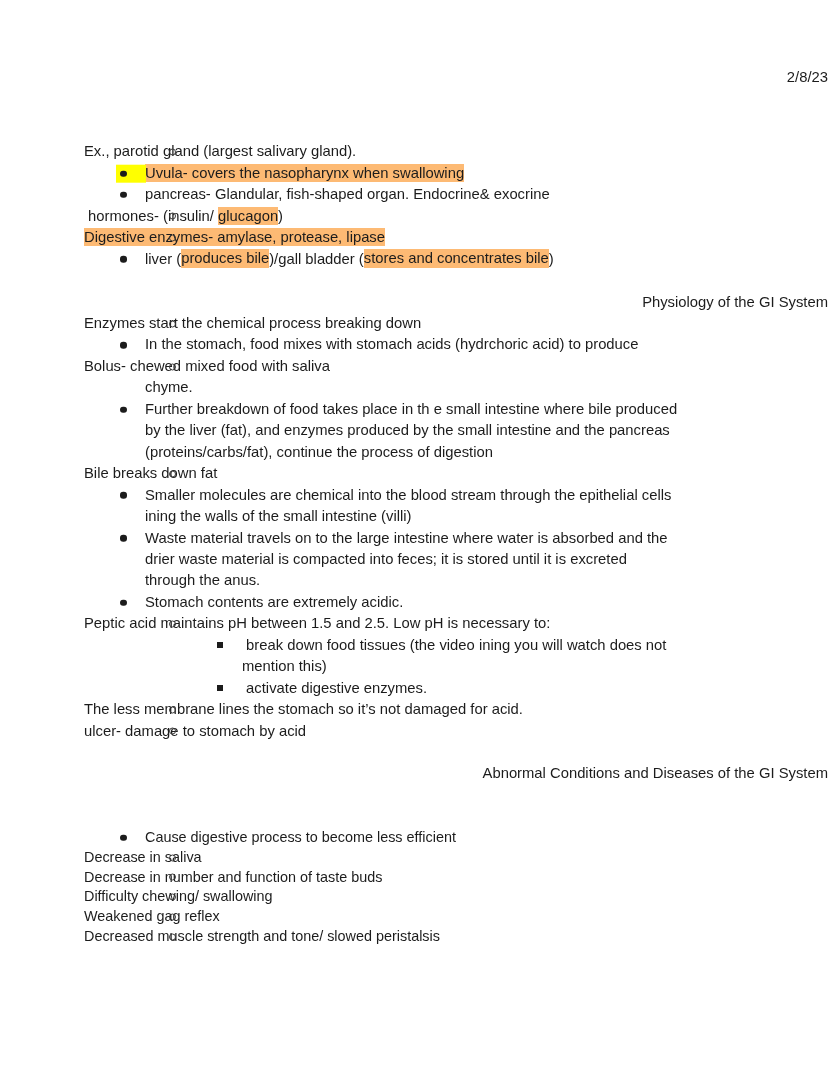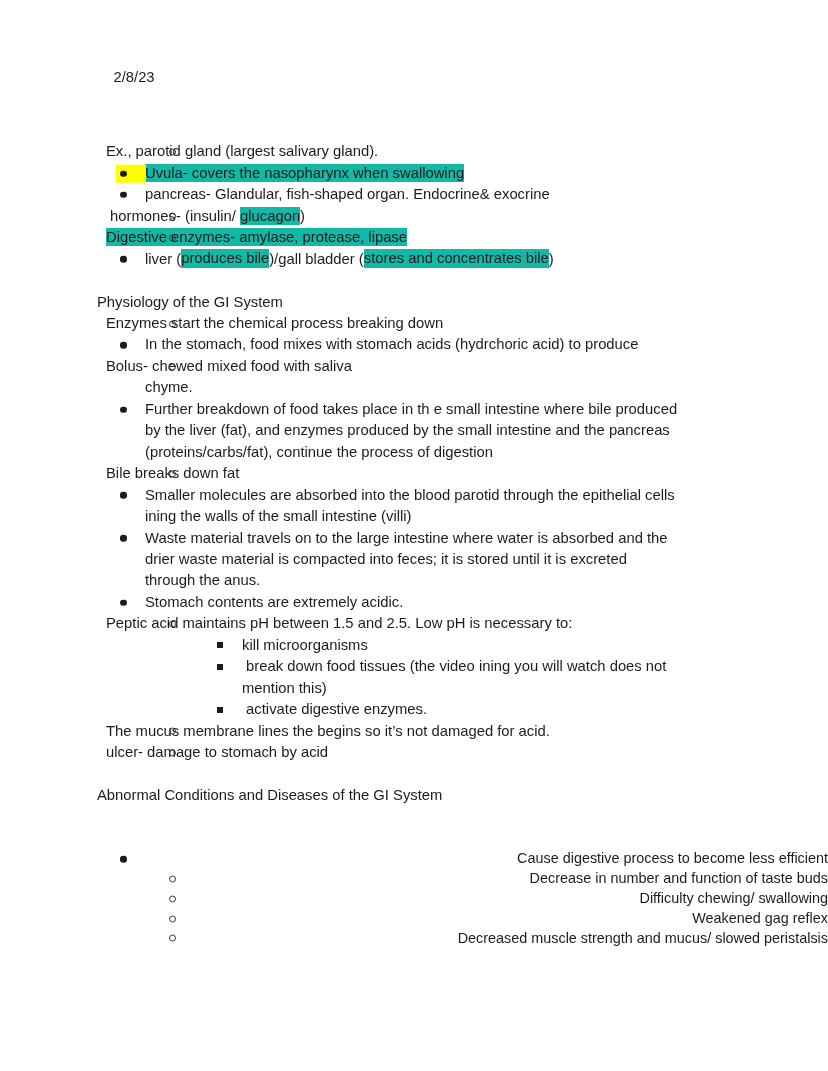--- a/index.html
+++ b/index.html
@@ -12,36 +12,36 @@
     font-family:"Liberation Sans", sans-serif;
     color:#1c1c1c;
     overflow:hidden;
   }
   .date, .heading, .line {
     font-size:14.8px;
     line-height:21.45px;
     white-space:pre;
     position:relative;
   }
-  .date, .heading { padding-left:97px; }
-  .compact { line-height:19.8px; font-size:14.4px;text-align:right; }
+  .date, .heading { padding-left:97px;text-align:right; }
+  .compact { line-height:19.8px; font-size:14.4px; }
   .ind1 { padding-left:145px; }
-  .ind2 { padding-left:106px; }
+  .ind2 { padding-left:84px; }
   .ind3 { padding-left:242px; }
   .marker {
     position:absolute; top:50%; transform:translateY(-50%);
     display:inline-block; z-index:1;
   }
   .ind1 > .marker { left:120px; }
   .ind2 > .marker { left:169px; }
   .ind3 > .marker { left:217px; }
   .disc   { width:6.5px; height:6.5px; border-radius:50%; background:#1c1c1c; }
   .circle { width:7px; height:7px; border-radius:50%; border:1.4px solid #3a3a3a; box-sizing:border-box; background:transparent; }
   .square { width:6px; height:6px; background:#1c1c1c; }
-  .hl { background:#14b8a6; padding:1.2px 0; }
+  .hl { background:#fdba74; padding:1.2px 0; }
   .hlline::before {
     content:""; position:absolute;
     left:116px; width:30px; height:18.6px;
     top:50%; transform:translateY(-50%);
     background:#ffff00;
   }
   .gap-top { height:31px; }
   .gap-1 { height:21.45px; }
   .gap-2 { height:43px; }
 </style>
@@ -63,35 +63,35 @@
       <div class="gap-1"></div>
       <div class="heading"><span>Physiology of the GI System</span></div>
       <div class="line ind2"><span class="marker circle"></span><span>Enzymes start the chemical process breaking down</span></div>
       <div class="line ind1"><span class="marker disc"></span><span>In the stomach, food mixes with stomach acids (hydrchoric acid) to produce</span></div>
       <div class="line ind2"><span class="marker circle"></span><span>Bolus- chewed mixed food with saliva</span></div>
       <div class="line ind1"><span>chyme.</span></div>
       <div class="line ind1"><span class="marker disc"></span><span>Further breakdown of food takes place in th e small intestine where bile produced</span></div>
       <div class="line ind1"><span>by the liver (fat), and enzymes produced by the small intestine and the pancreas</span></div>
       <div class="line ind1"><span>(proteins/carbs/fat), continue the process of digestion</span></div>
       <div class="line ind2"><span class="marker circle"></span><span>Bile breaks down fat</span></div>
-      <div class="line ind1"><span class="marker disc"></span><span>Smaller molecules are absorbed into the blood parotid through the epithelial cells</span></div>
+      <div class="line ind1"><span class="marker disc"></span><span>Smaller molecules are chemical into the blood stream through the epithelial cells</span></div>
       <div class="line ind1"><span>ining the walls of the small intestine (villi)</span></div>
       <div class="line ind1"><span class="marker disc"></span><span>Waste material travels on to the large intestine where water is absorbed and the</span></div>
       <div class="line ind1"><span>drier waste material is compacted into feces; it is stored until it is excreted</span></div>
       <div class="line ind1"><span>through the anus.</span></div>
       <div class="line ind1"><span class="marker disc"></span><span>Stomach contents are extremely acidic.</span></div>
       <div class="line ind2"><span class="marker circle"></span><span>Peptic acid maintains pH between 1.5 and 2.5. Low pH is necessary to:</span></div>
-      <div class="line ind3"><span class="marker square"></span><span>kill microorganisms</span></div>
       <div class="line ind3"><span class="marker square"></span><span> break down food tissues (the video ining you will watch does not</span></div>
       <div class="line ind3"><span>mention this)</span></div>
       <div class="line ind3"><span class="marker square"></span><span> activate digestive enzymes.</span></div>
-      <div class="line ind2"><span class="marker circle"></span><span>The mucus membrane lines the begins so it’s not damaged for acid.</span></div>
+      <div class="line ind2"><span class="marker circle"></span><span>The less membrane lines the stomach so it’s not damaged for acid.</span></div>
       <div class="line ind2"><span class="marker circle"></span><span>ulcer- damage to stomach by acid</span></div>
       <div class="gap-1"></div>
       <div class="heading"><span>Abnormal Conditions and Diseases of the GI System</span></div>
       <div class="gap-2"></div>
       <div class="line ind1 compact"><span class="marker disc"></span><span>Cause digestive process to become less efficient</span></div>
+      <div class="line ind2 compact"><span class="marker circle"></span><span>Decrease in saliva</span></div>
       <div class="line ind2 compact"><span class="marker circle"></span><span>Decrease in number and function of taste buds</span></div>
       <div class="line ind2 compact"><span class="marker circle"></span><span>Difficulty chewing/ swallowing</span></div>
       <div class="line ind2 compact"><span class="marker circle"></span><span>Weakened gag reflex</span></div>
-      <div class="line ind2 compact"><span class="marker circle"></span><span>Decreased muscle strength and mucus/ slowed peristalsis</span></div>
+      <div class="line ind2 compact"><span class="marker circle"></span><span>Decreased muscle strength and tone/ slowed peristalsis</span></div>
     </div>
 </div>
 
 </body></html>

